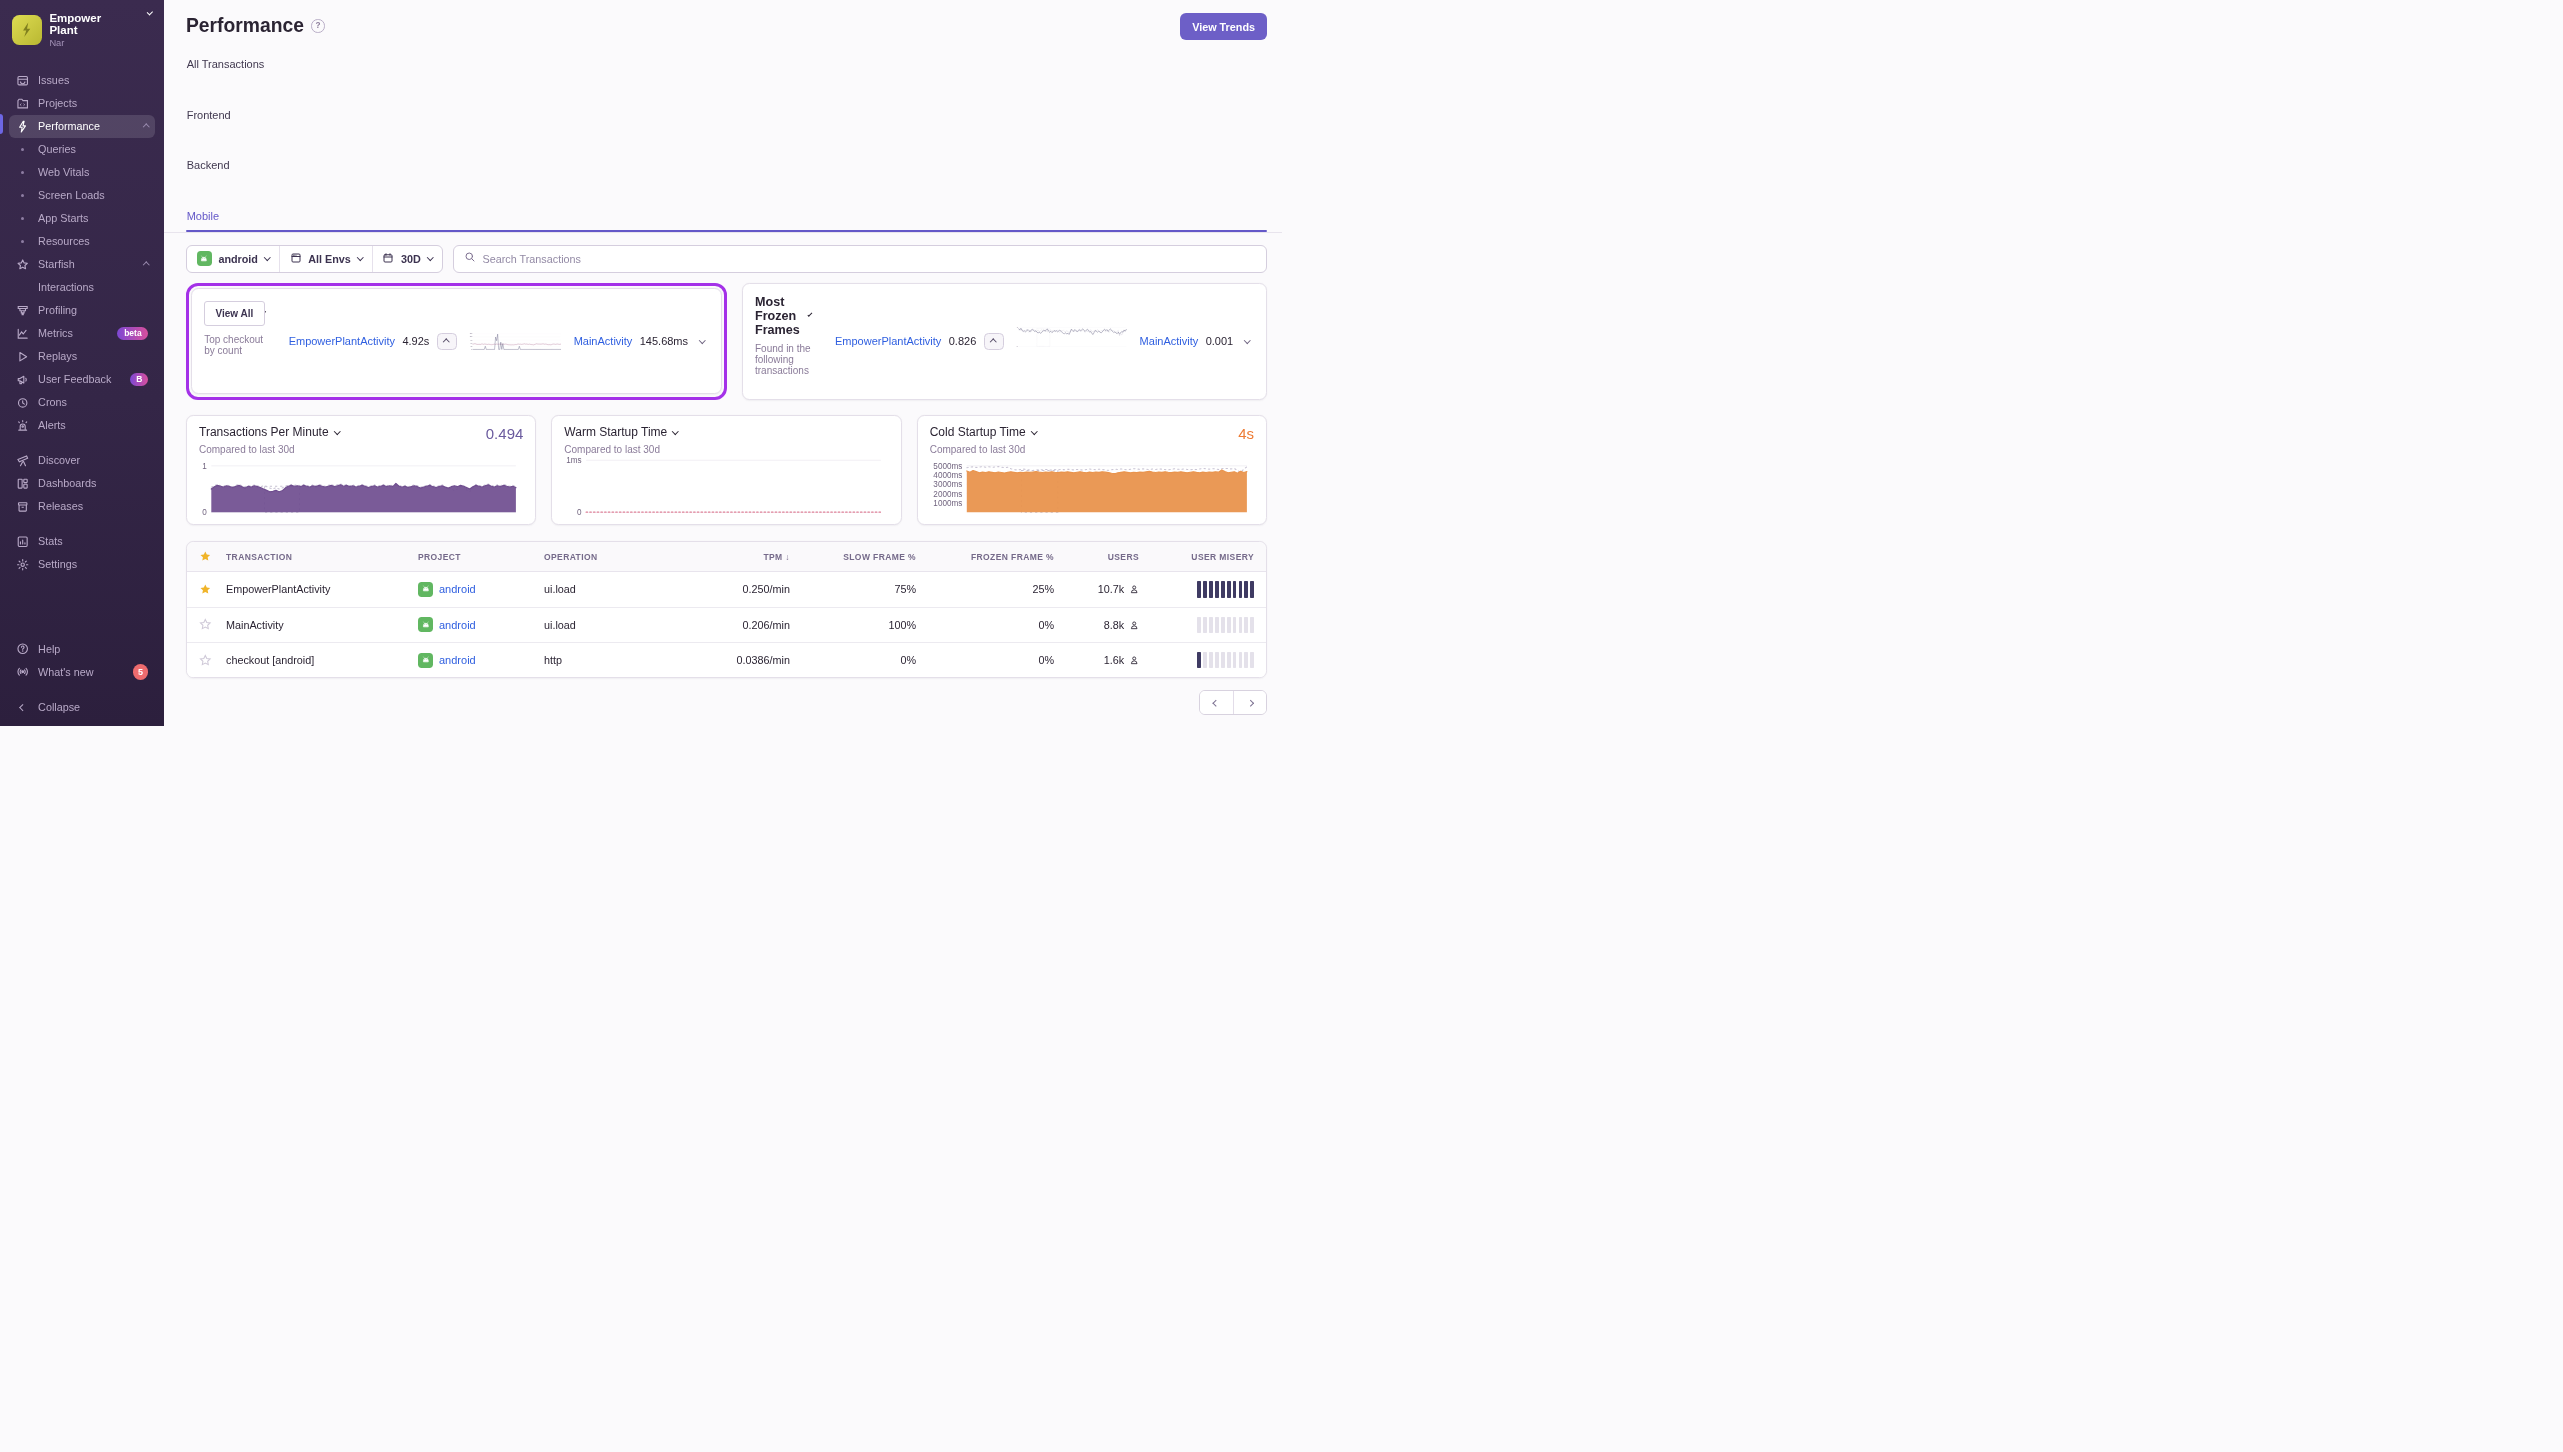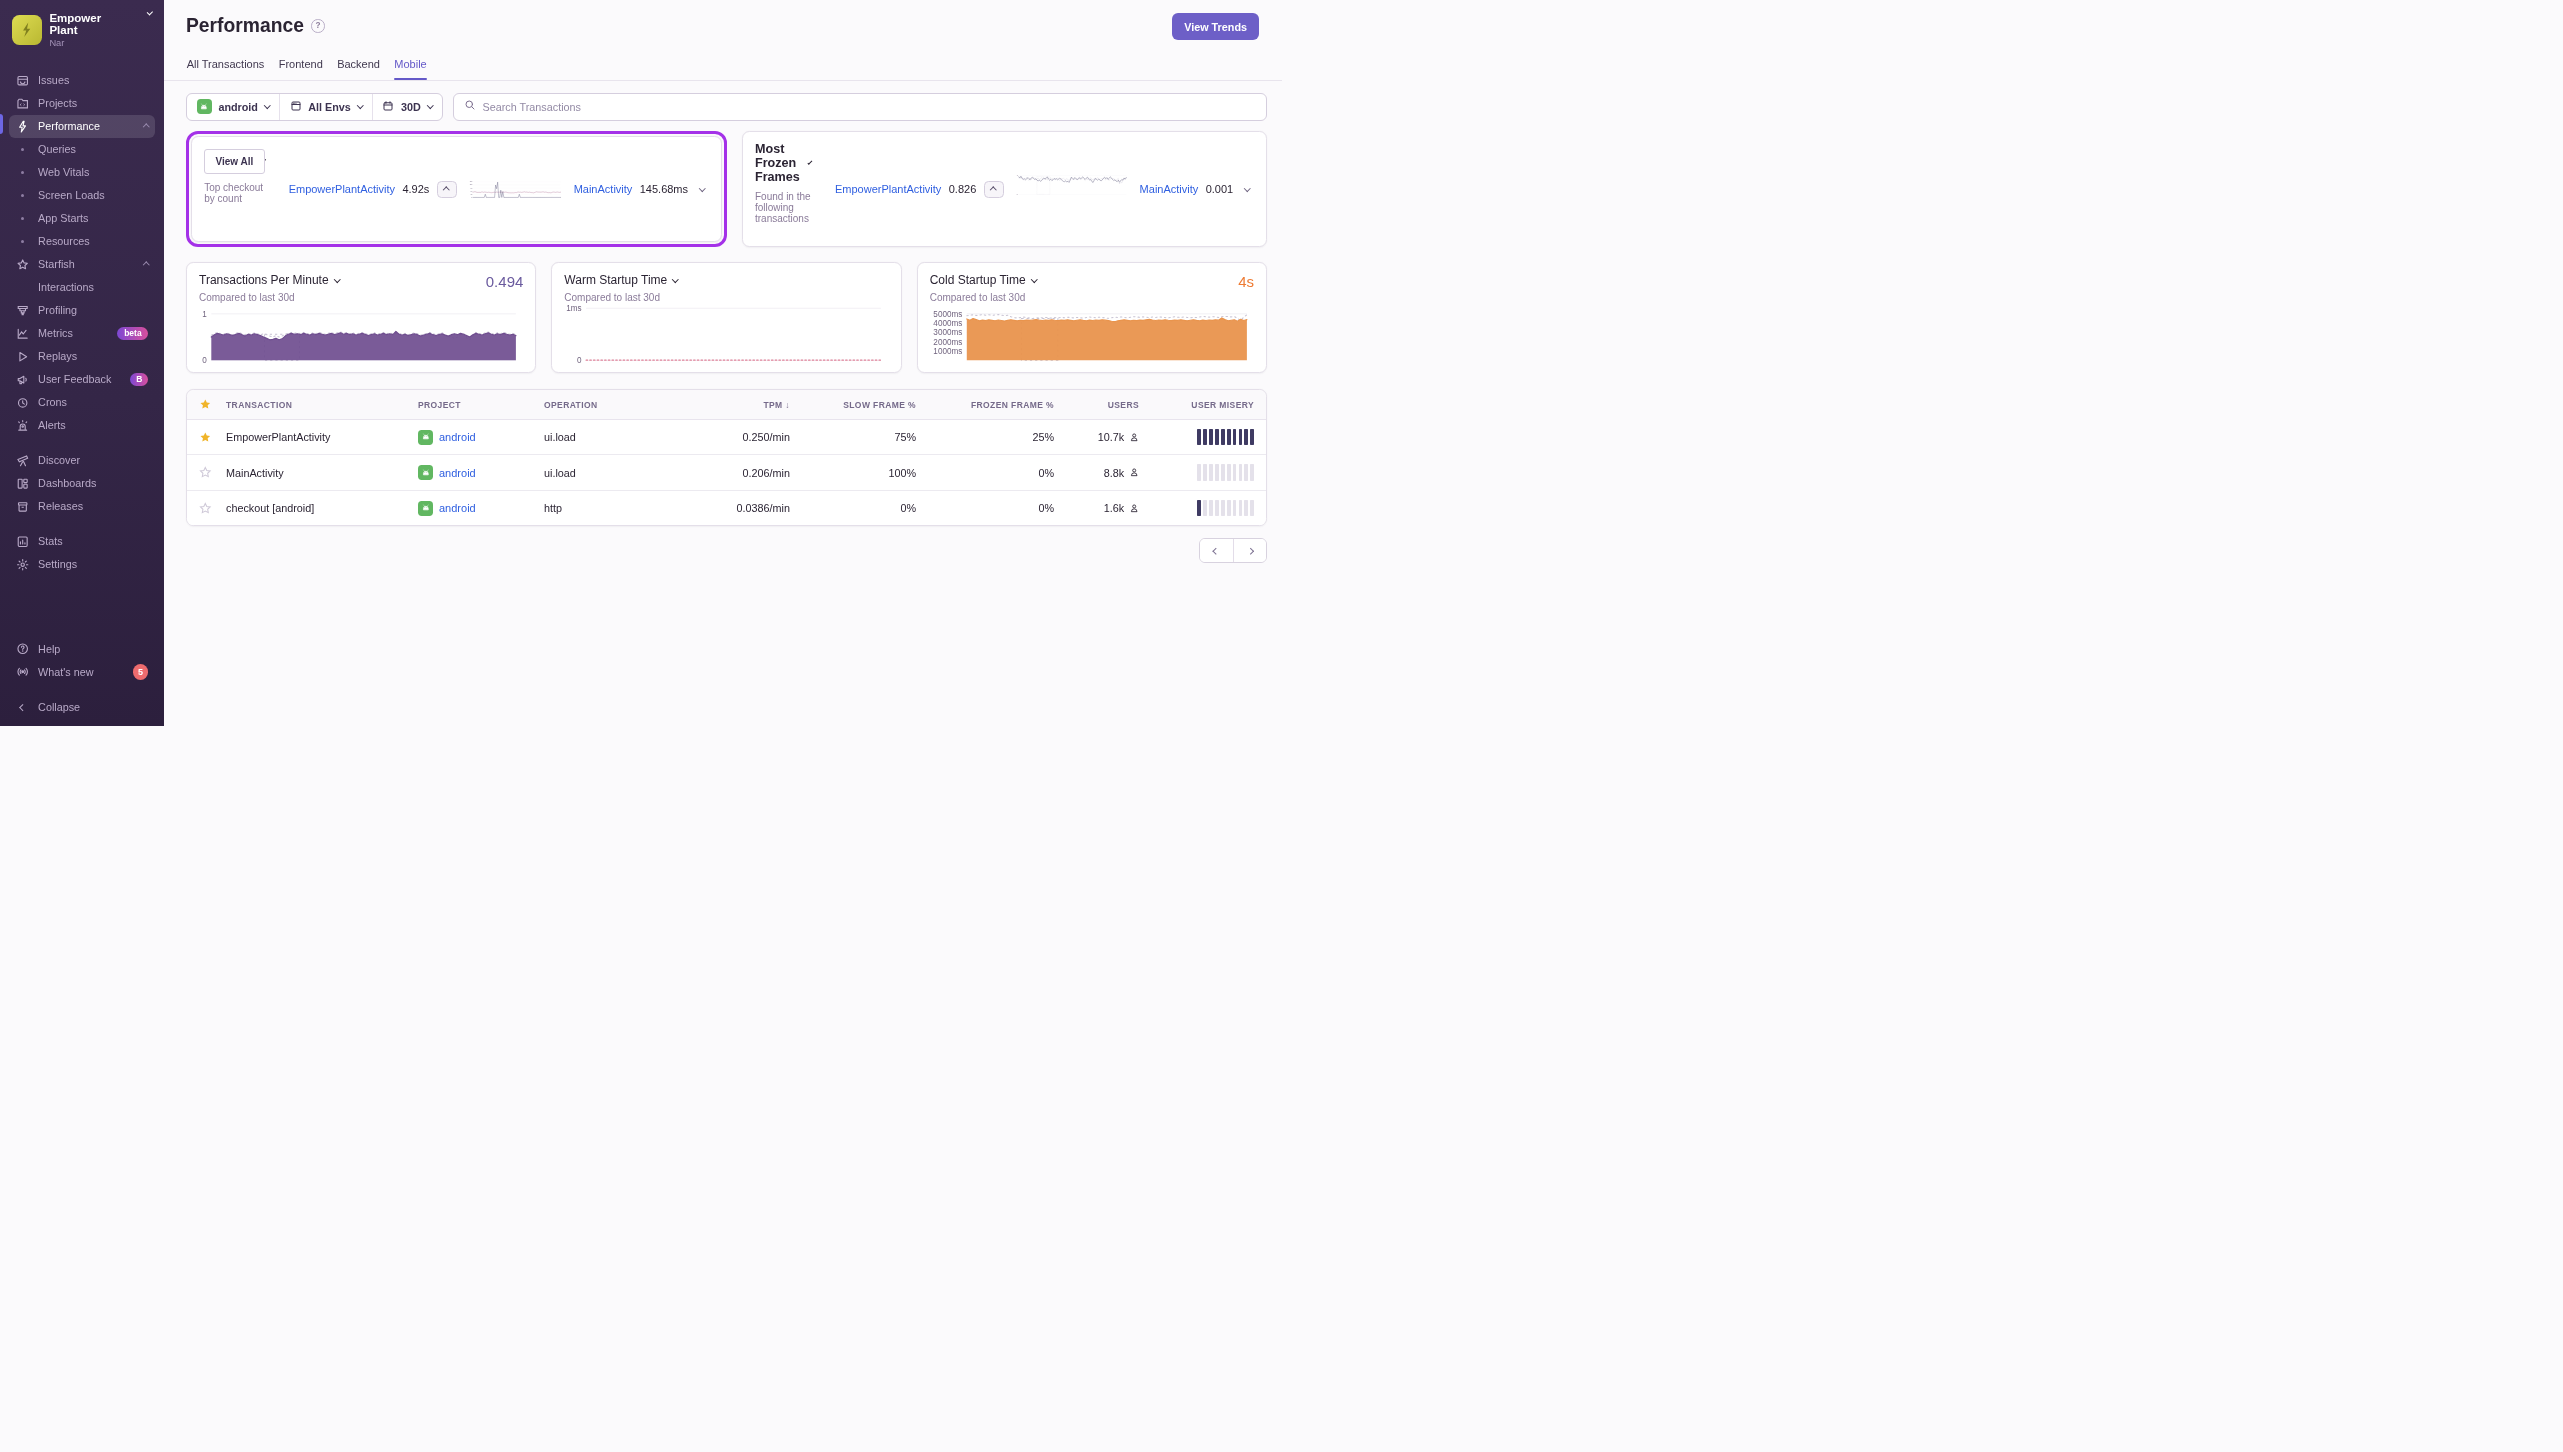--- a/index.html
+++ b/index.html
@@ -35,23 +35,23 @@
   .chev.right { transform:rotate(-45deg); }
   .chev.sm { width:4.5px; height:4.5px; border-width:1.3px; }
   .nav-right { margin-left:auto; color:#9b8cb0; }
 
   
   .main { flex:1; display:flex; flex-direction:column; padding:0 15px 0 22px; position:relative; background:#fbfafc; }
   .page-head { margin-top:15px; display:flex; align-items:center; gap:7.4px; }
   .page-title { font-size:19.3px; font-weight:700; color:#2b2433; }
   .qicon { width:13.4px; height:13.4px; border:1.1px solid #b9aec7; border-radius:50%; color:#8a7b99; font-size:8.2px; font-weight:700;
            display:flex; align-items:center; justify-content:center; cursor:pointer; }
-  .view-trends { position:absolute; right:23px; top:13.4px; background:#6d5fc7; color:#fff; border:none; border-radius:6px;
+  .view-trends { position:absolute; right:15px; top:13.4px; background:#6d5fc7; color:#fff; border:none; border-radius:6px;
                  padding:7.4px 12px; font-size:10.8px; font-weight:700; font-family:inherit; cursor:pointer; }
-  .tabbar { margin:18px -15px 0 -22px; padding:0 15px 0 22px; border-bottom:0.7px solid #e8e4ed; display:flex; gap:13px; }
+  .tabbar { margin:18px -15px 0 -22px; padding:0 15px 0 22px; border-bottom:0.7px solid #e8e4ed; display:flex; gap:26px;flex-direction:column; }
   .tab { position:relative; padding:3px 0.7px 9.7px; font-size:11px; color:#40384f; cursor:pointer; }
   .tab.active { color:#6458c8; }
   .tab.active::after { content:""; position:absolute; left:0; right:0; bottom:-0.7px; height:2.2px; border-radius:1.5px; background:#6458c8; }
 
   .filters { margin-top:12px; display:flex; gap:10.4px; height:28px; }
   .segmented { display:inline-flex; align-items:stretch; border:0.7px solid #d5cede; border-radius:6px; background:#fff; }
   .segment { display:flex; align-items:center; gap:6.7px; padding:0 9.7px; font-size:10.8px; font-weight:600; color:#3c3350; cursor:pointer; }
   .segment + .segment { border-left:0.7px solid #e6e1ec; }
   .android-badge { width:15px; height:15px; border-radius:3.7px; background:#61b761; display:flex; align-items:center; justify-content:center; }
   .search { flex:1; border:0.7px solid #d5cede; border-radius:6px; background:#fff; display:flex; align-items:center; gap:6.7px; padding:0 9.7px; }

